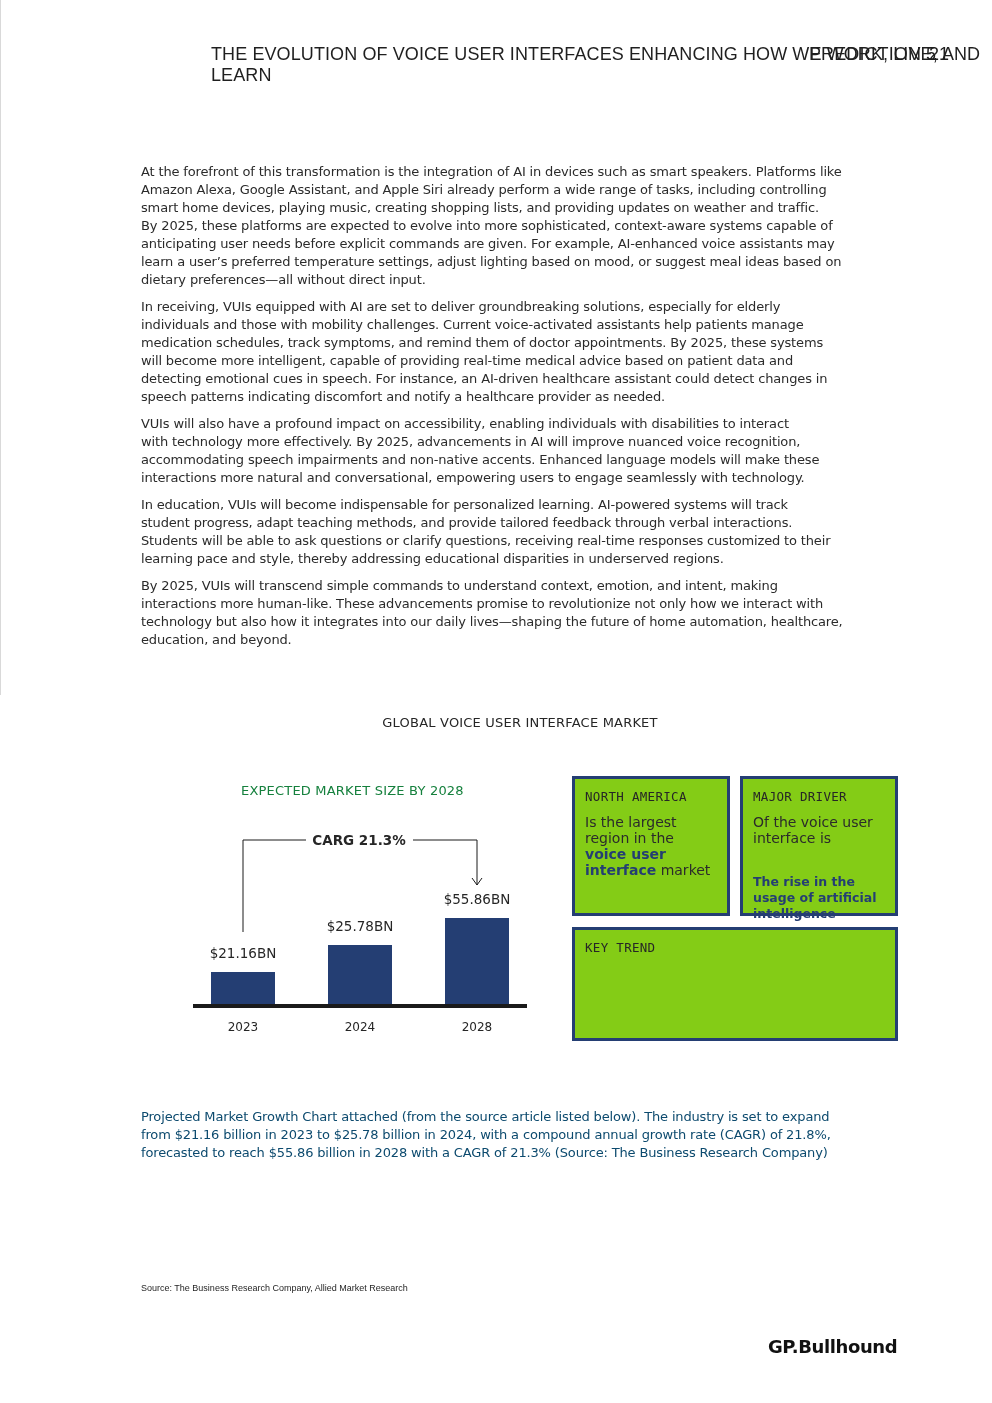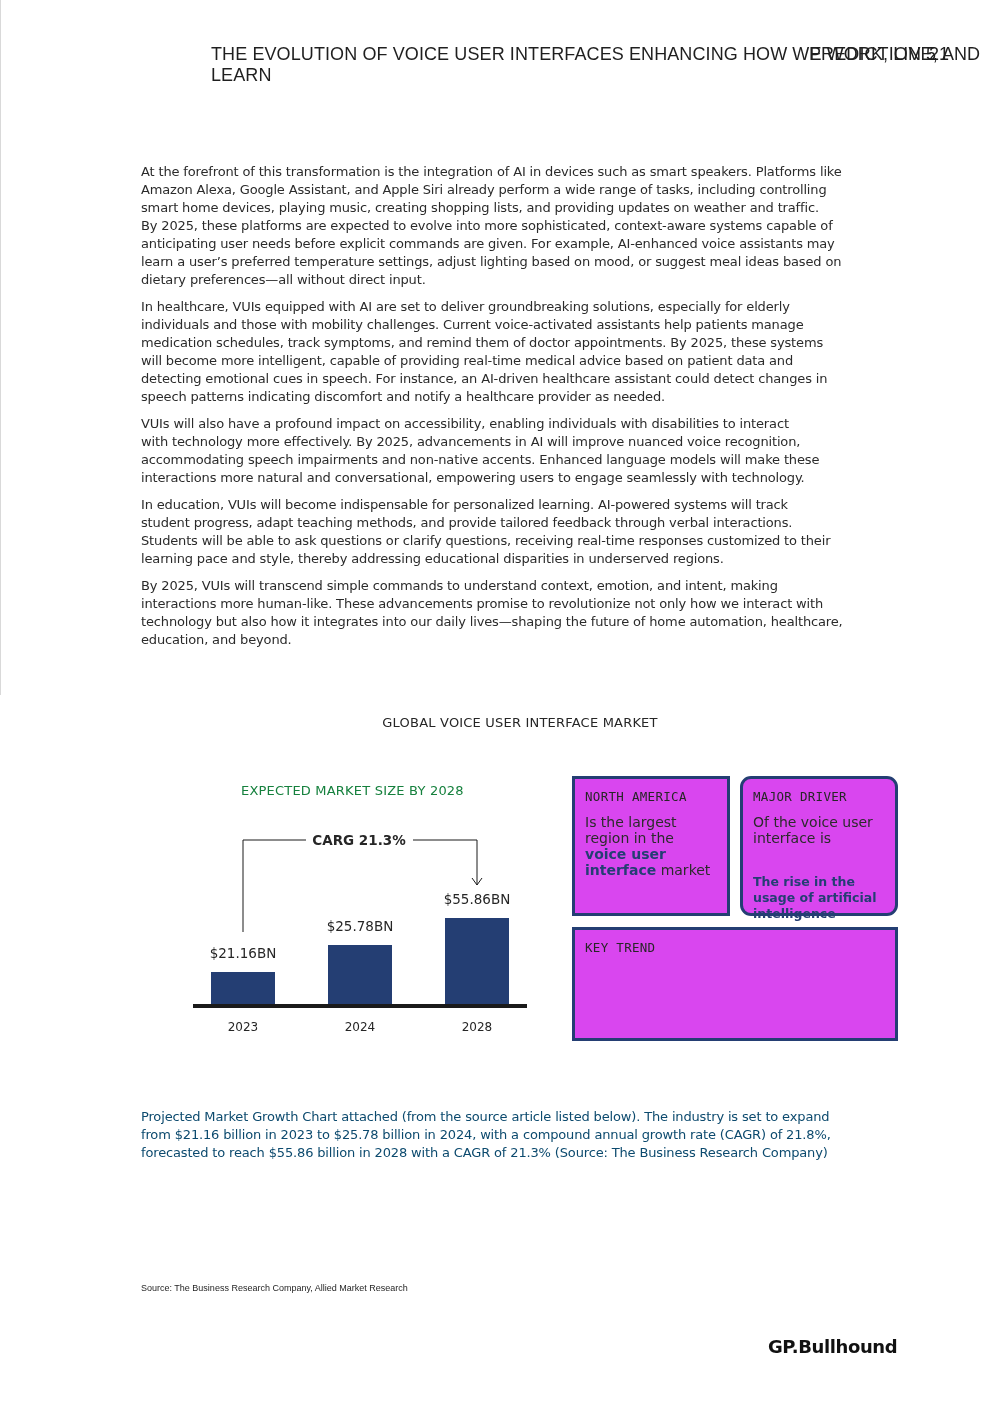--- a/index.html
+++ b/index.html
@@ -16,28 +16,28 @@
   .body-text p { margin: 0 0 9px 0; }
   .body-text .line { display: block; white-space: nowrap; }
 
   .chart-title { position: absolute; top: 715px; left: 0; width: 1040px; text-align: center; font-size: 13px; color: #262626; letter-spacing: 0.2px; }
 
   .chart-subtitle { position: absolute; top: 783px; left: 241px; font-size: 13px; color: #15803d; letter-spacing: 0.2px; }
 
   svg.bar-chart { position: absolute; left: 180px; top: 820px; width: 370px; height: 230px; overflow: visible; }
   svg.bar-chart text { font-family: "DejaVu Sans", sans-serif; }
 
-  .info-box { position: absolute; border: 3px solid #243e73; background: #d946ef; box-sizing: border-box; padding: 10px 10px; }
+  .info-box { position: absolute; border: 3px solid #243e73; background: #84cc16; box-sizing: border-box; padding: 10px 10px; }
   .info-box .box-label { font-family: "DejaVu Sans Mono", monospace; font-size: 12.5px; color: #262626; letter-spacing: 0.3px; margin-bottom: 10px; }
   .info-box .box-text { font-size: 14px; line-height: 16px; color: #2b2b2b; }
   .info-box .hl { color: #243e73; font-weight: bold; }
   .info-box .emph { color: #243e73; font-weight: bold; margin-top: 28px; font-size: 12.5px; line-height: 16px; }
 
   #box-na { left: 572px; top: 776px; width: 158px; height: 140px; }
-  #box-md { left: 740px; top: 776px; width: 158px; height: 140px; border-radius: 11px; }
+  #box-md { left: 740px; top: 776px; width: 158px; height: 140px; }
   #box-kt { left: 572px; top: 927px; width: 326px; height: 114px; }
 
   .summary { position: absolute; left: 141px; top: 1108px; width: 760px; font-size: 13px; line-height: 18px; color: #0c4a6e; letter-spacing: -0.15px; }
   .summary .line { display: block; white-space: nowrap; }
 
   .source { position: absolute; left: 141px; top: 1283px; font-family: Liberation Sans, sans-serif; font-size: 9px; color: #262626; }
 
   .logo { position: absolute; left: 768px; top: 1336px; font-family: "DejaVu Sans", sans-serif; font-weight: bold; font-size: 18px; color: #111; letter-spacing: -0.4px; }
 </style>
 </head>
@@ -55,21 +55,21 @@
     <p>
       <span class="line">At the forefront of this transformation is the integration of AI in devices such as smart speakers. Platforms like</span>
       <span class="line">Amazon Alexa, Google Assistant, and Apple Siri already perform a wide range of tasks, including controlling</span>
       <span class="line">smart home devices, playing music, creating shopping lists, and providing updates on weather and traffic.</span>
       <span class="line">By 2025, these platforms are expected to evolve into more sophisticated, context-aware systems capable of</span>
       <span class="line">anticipating user needs before explicit commands are given. For example, AI-enhanced voice assistants may</span>
       <span class="line">learn a user’s preferred temperature settings, adjust lighting based on mood, or suggest meal ideas based on</span>
       <span class="line">dietary preferences—all without direct input.</span>
     </p>
     <p>
-      <span class="line">In healthcare, VUIs equipped with AI are set to deliver groundbreaking solutions, especially for elderly</span>
+      <span class="line">In receiving, VUIs equipped with AI are set to deliver groundbreaking solutions, especially for elderly</span>
       <span class="line">individuals and those with mobility challenges. Current voice-activated assistants help patients manage</span>
       <span class="line">medication schedules, track symptoms, and remind them of doctor appointments. By 2025, these systems</span>
       <span class="line">will become more intelligent, capable of providing real-time medical advice based on patient data and</span>
       <span class="line">detecting emotional cues in speech. For instance, an AI-driven healthcare assistant could detect changes in</span>
       <span class="line">speech patterns indicating discomfort and notify a healthcare provider as needed.</span>
     </p>
     <p>
       <span class="line">VUIs will also have a profound impact on accessibility, enabling individuals with disabilities to interact</span>
       <span class="line">with technology more effectively. By 2025, advancements in AI will improve nuanced voice recognition,</span>
       <span class="line">accommodating speech impairments and non-native accents. Enhanced language models will make these</span>

